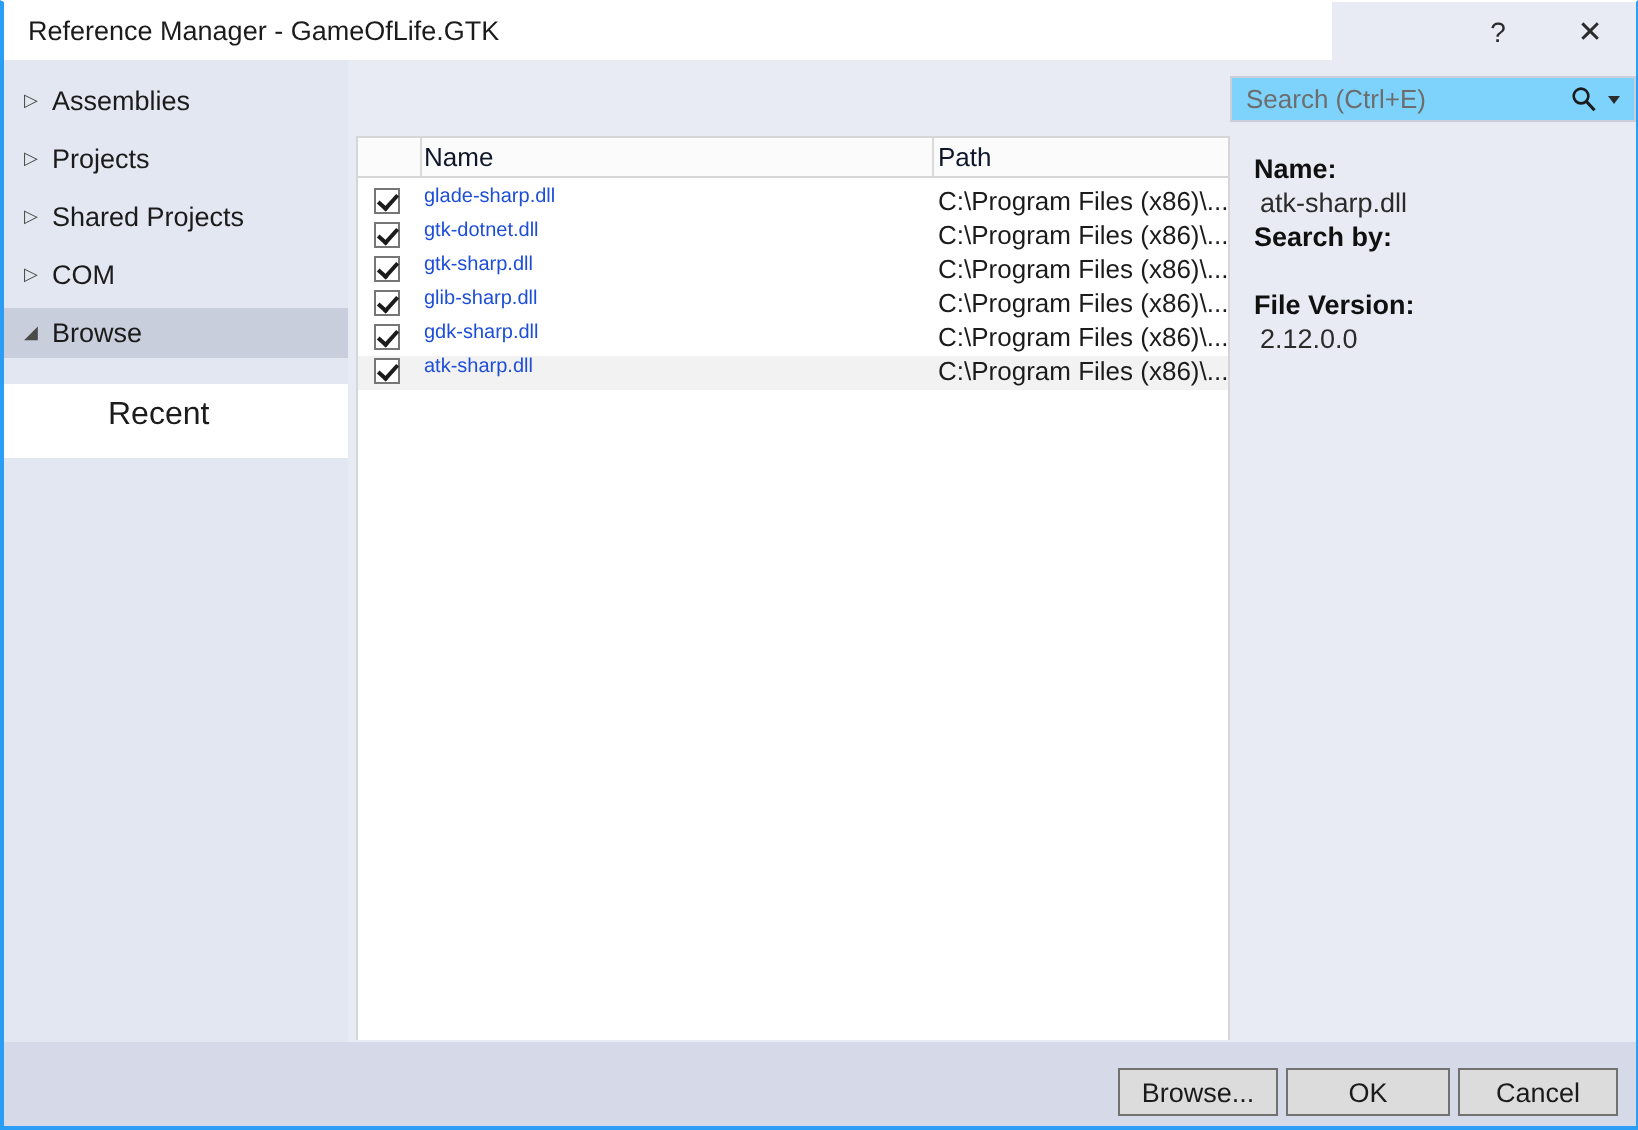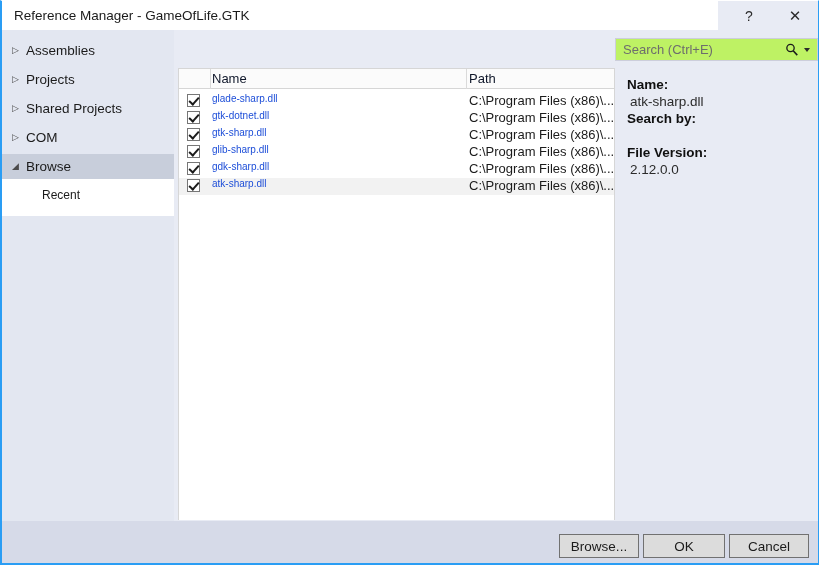--- a/index.html
+++ b/index.html
@@ -23,21 +23,21 @@
     border-right: 1px solid #2a9df4;
     border-bottom: 2px solid #2a9df4;
     border-top: 1px solid #ffffff;
     overflow: hidden;
   }
 
   
   .titlebar {
     position: absolute;
     left: 0; top: 0;
-    width: 716px;
+    width: 664px;
     height: 29px;
     background: #ffffff;
     box-sizing: border-box;
   }
   .title-text {
     position: absolute;
     left: 12px;
     top: 7px;
     font-size: 13.5px;
     color: #1b1b1b;
@@ -91,26 +91,27 @@
   .side-item .lbl { display: inline-block; }
 
   .side-sub-wrap {
     background: #ffffff;
     height: 37px;
   }
   .side-sub {
     height: 25px;
     display: flex;
     align-items: center;
-    padding-left: 40px;
-    font-size: 12px;
+    padding-left: 52px;
+    font-size: 16px;
     color: #1b1b1b;
     box-sizing: border-box;
     cursor: default;
     padding-top: 6px;
+    margin-top: 13px;
   }
 
   
   .listpanel {
     position: absolute;
     left: 176px;
     top: 67px;
     width: 436px;
     height: 452px;
     background: #ffffff;
@@ -195,21 +196,21 @@
     box-sizing: border-box;
   }
 
   
   .searchbox {
     position: absolute;
     left: 613px;
     top: 37px;
     width: 203px;
     height: 23px;
-    background: #bef264;
+    background: #7dd3fc;
     border: 1px solid #cccedb;
     box-sizing: border-box;
   }
   .search-ph {
     position: absolute;
     left: 7px;
     top: 3px;
     font-size: 13px;
     color: #6d6d6d;
     white-space: nowrap;

